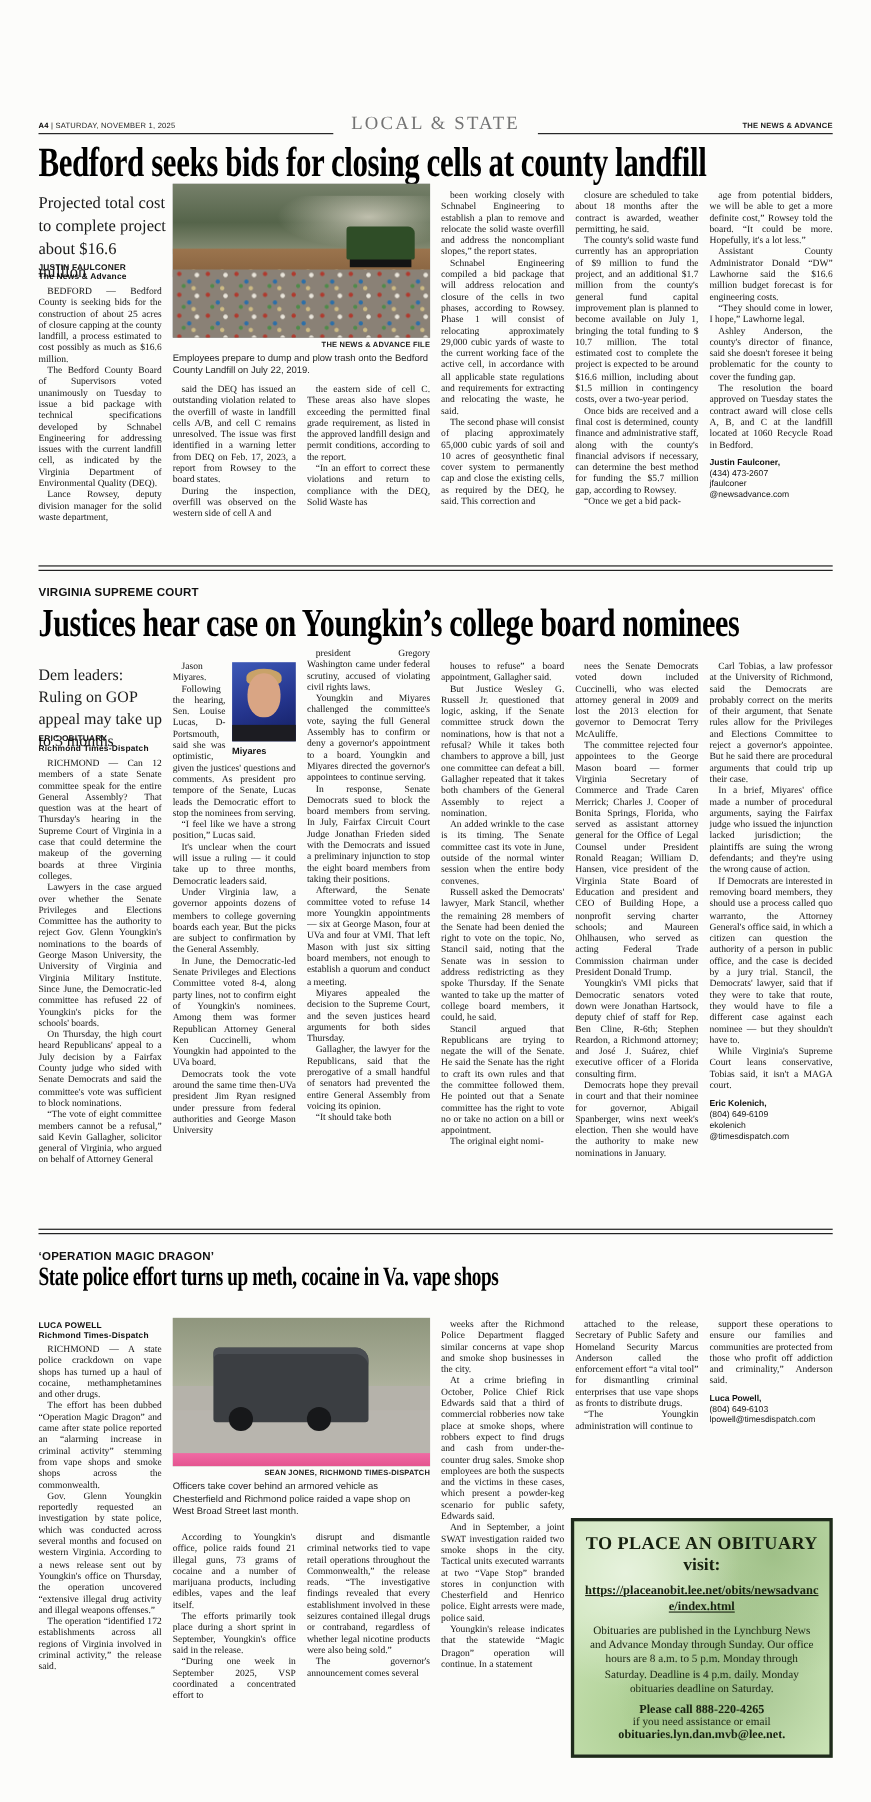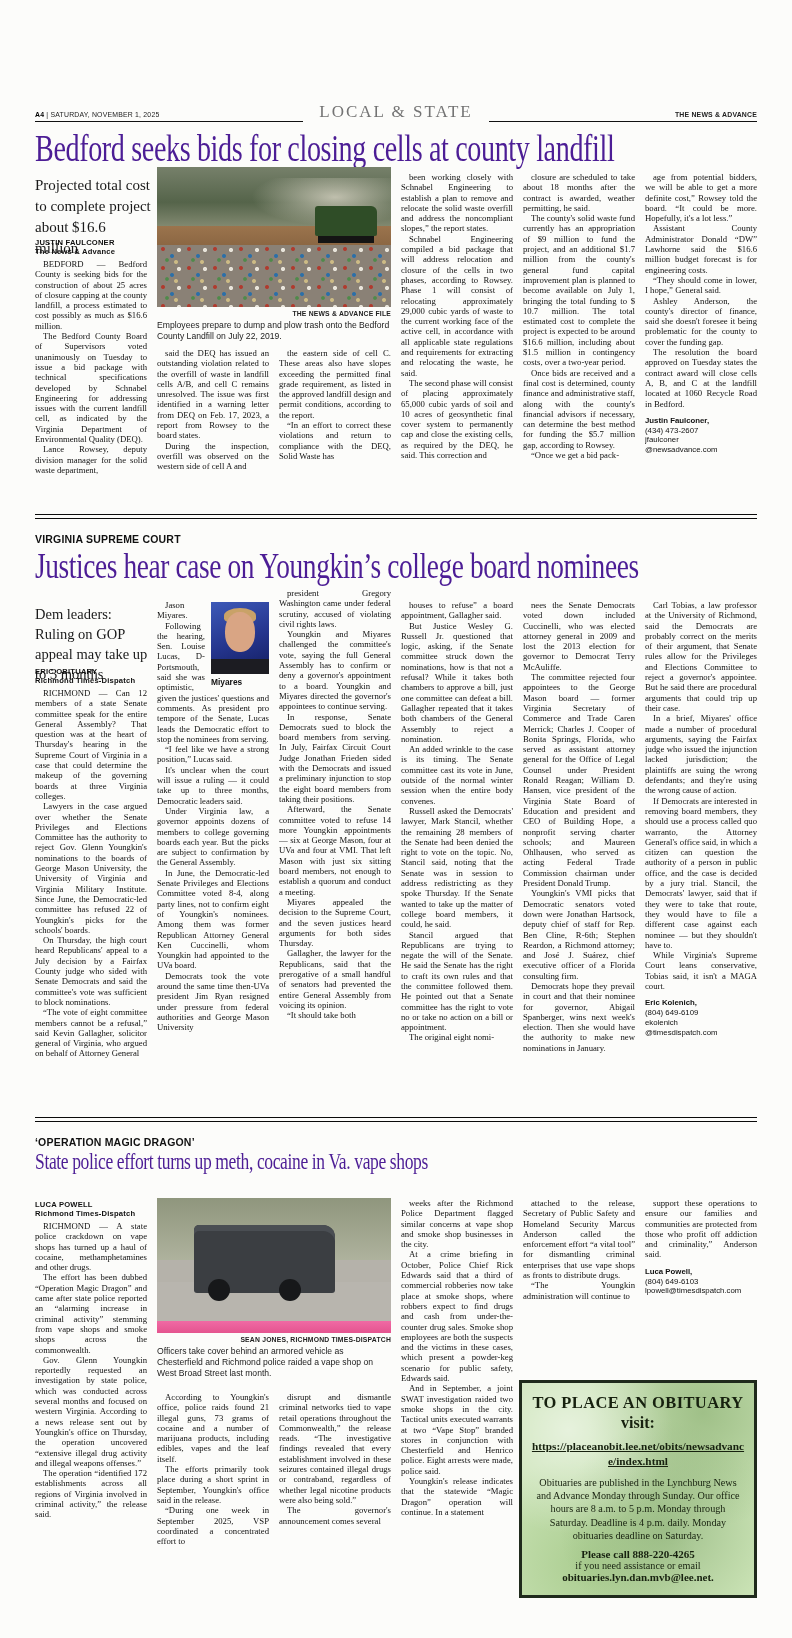--- a/index.html
+++ b/index.html
@@ -9,21 +9,21 @@
 
   
   .masthead{display:flex;align-items:flex-end;}
   .mast-side{flex:1;border-bottom:1px solid #111;padding-bottom:3px;
              font-family:"Liberation Sans",sans-serif;font-size:6.9px;letter-spacing:.2px;color:#222;}
   .mast-side.right{text-align:right;font-weight:bold;}
   .mast-page{font-weight:bold;color:#000;}
   .mast-title{padding:0 16px;font-size:17px;letter-spacing:2px;color:#737373;white-space:nowrap;}
 
   
-  .headline{font-weight:normal;overflow:hidden;white-space:nowrap;color:#4c1d95;}
+  .headline{font-weight:bold;overflow:hidden;white-space:nowrap;color:#000000;}
   .headline>span{display:inline-block;transform-origin:0 60%;letter-spacing:-.5px;}
   .kicker{font-family:"Liberation Sans",sans-serif;font-weight:bold;font-size:10.5px;letter-spacing:.2px;color:#111;}
 
   .deck{font-size:14.5px;line-height:20.5px;color:#1a1a1a;}
   .byline{font-family:"Liberation Sans",sans-serif;font-weight:bold;font-size:7.6px;line-height:9.4px;letter-spacing:.2px;}
 
   
   .body{font-size:8.7px;line-height:10.3px;text-align:justify;overflow:hidden;}
   .body p{margin:0;text-indent:8px;}
   .sig{font-family:"Liberation Sans",sans-serif;font-size:7.8px;line-height:9.8px;margin-top:7px;}
@@ -153,21 +153,21 @@
   <div class="abs body" style="left:523px;top:172px;width:112px;height:335px;">
       <p>closure are scheduled to take about 18 months after the contract is awarded, weather permitting, he said.</p>
       <p>The county's solid waste fund currently has an appropriation of $9 million to fund the project, and an additional $1.7 million from the county's general fund capital improvement plan is planned to become available on July 1, bringing the total funding to $ 10.7 million. The total estimated cost to complete the project is expected to be around $16.6 million, including about $1.5 million in contingency costs, over a two-year period.</p>
       <p>Once bids are received and a final cost is determined, county finance and administrative staff, along with the county's financial advisors if necessary, can determine the best method for funding the $5.7 million gap, according to Rowsey.</p>
       <p>“Once we get a bid pack-</p>
     </div>
   <div class="abs body" style="left:645px;top:172px;width:112px;height:335px;">
     <div>
         <p>age from potential bidders, we will be able to get a more definite cost,” Rowsey told the board. “It could be more. Hopefully, it's a lot less.”</p>
         <p>Assistant County Administrator Donald “DW” Lawhorne said the $16.6 million budget forecast is for engineering costs.</p>
-        <p>“They should come in lower, I hope,” General said.</p>
+        <p>“They should come in lower, I hope,” Lawhorne legal.</p>
         <p>Ashley Anderson, the county's director of finance, said she doesn't foresee it being problematic for the county to cover the funding gap.</p>
         <p>The resolution the board approved on Tuesday states the contract award will close cells A, B, and C at the landfill located at 1060 Recycle Road in Bedford.</p>
       </div>
     <div class="sig">
       <div class="sig-name">Justin Faulconer,</div>
       <div>
           <p>(434) 473-2607</p>
           <p>jfaulconer</p>
           <p>@newsadvance.com</p>
         </div>

